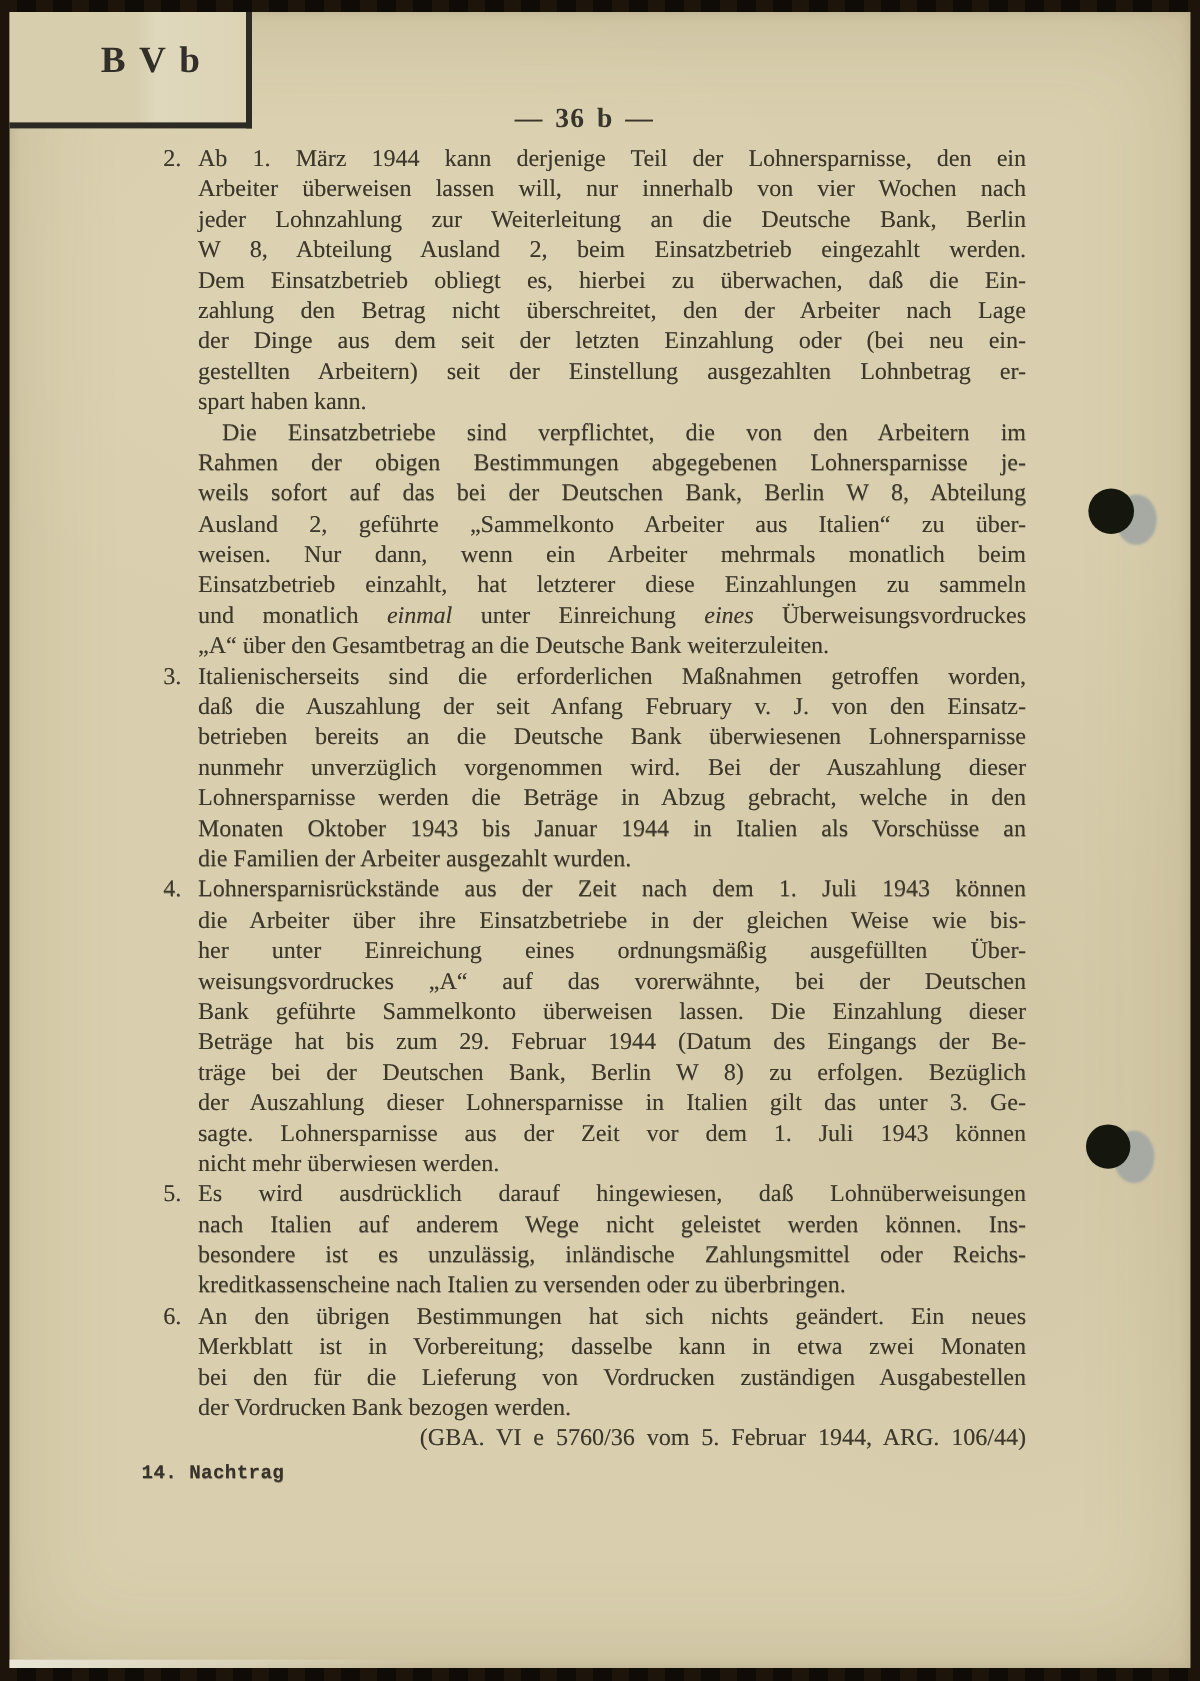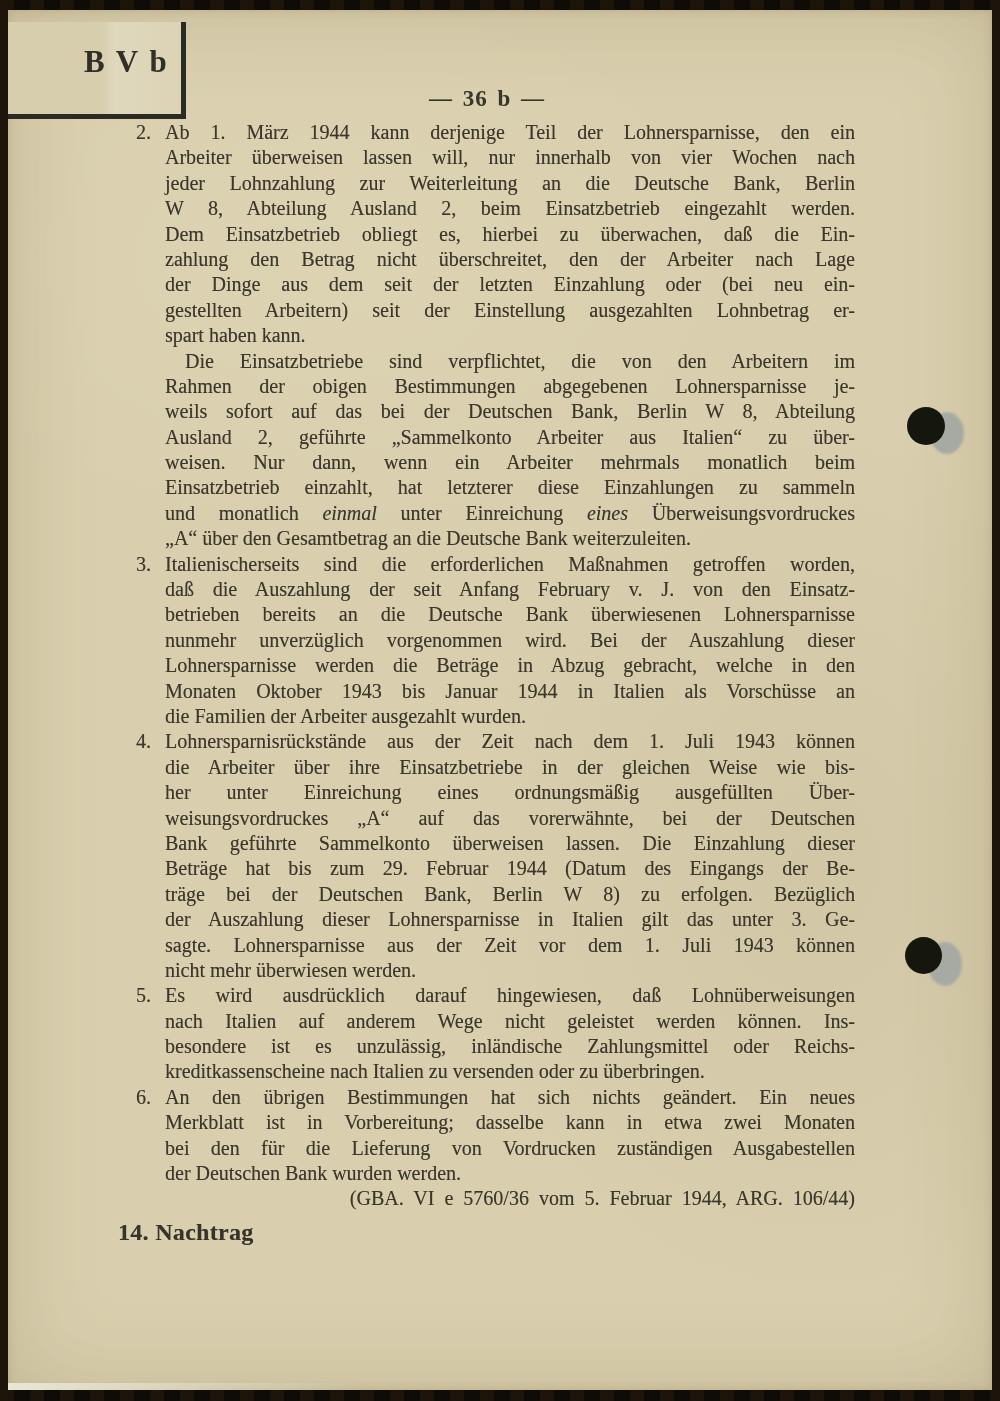--- a/index.html
+++ b/index.html
@@ -38,26 +38,27 @@
     position: absolute;
     left: 0;
     bottom: 0;
     width: 355px;
     height: 7px;
     background: linear-gradient(to right, #e9e6d6, rgba(233,230,214,0));
   }
   .corner-box {
     position: absolute;
     left: 0;
-    top: 12px;
+    top: 0;
     width: 173px;
     height: 92px;
     border-right: 5px solid #2c2a25;
     border-bottom: 5px solid #2c2a25;
     background: linear-gradient(90deg, #d7ceae 0%, #d7ceae 54%, #e0d8bd 62%, #dcd3b5 100%);
+    padding-left: 24px;
   }
   .corner-label {
     position: absolute;
     left: 76px;
     top: 24px;
     font-weight: bold;
     font-size: 31px;
     line-height: 31px;
     letter-spacing: 2px;
     color: #322f28;
@@ -100,23 +101,23 @@
   .citation-line {
     margin-left: -28px;
     height: 25.4px;
     line-height: 25.4px;
     word-spacing: 5px;
     text-align: right;
   }
   .footer-label {
     margin-left: -47px;
     margin-top: 7px;
-    font-family: Liberation Serif, serif;
+    font-family: Liberation Mono, monospace;
     font-weight: bold;
-    font-size: 24px;
+    font-size: 16px;
     letter-spacing: 0.3px;
     color: #37322a;
   }
   .hole-shadow {
     position: absolute;
     border-radius: 50%;
     background: #a7aaa3;
     filter: blur(1px);
   }
   .hole-dot {
@@ -193,21 +194,21 @@
           <div class="line"><span>Es wird ausdrücklich darauf hingewiesen, daß Lohnüberweisungen</span></div>
           <div class="line"><span>nach Italien auf anderem Wege nicht geleistet werden können. Ins-</span></div>
           <div class="line"><span>besondere ist es unzulässig, inländische Zahlungsmittel oder Reichs-</span></div>
           <div class="line last"><span>kreditkassenscheine nach Italien zu versenden oder zu überbringen.</span></div>
         </div>
         <div class="para">
           <span class="num">6.</span>
           <div class="line"><span>An den übrigen Bestimmungen hat sich nichts geändert. Ein neues</span></div>
           <div class="line"><span>Merkblatt ist in Vorbereitung; dasselbe kann in etwa zwei Monaten</span></div>
           <div class="line"><span>bei den für die Lieferung von Vordrucken zuständigen Ausgabestellen</span></div>
-          <div class="line last"><span>der Deutschen Bank wurden werden.</span></div>
+          <div class="line last"><span>der Vordrucken Bank bezogen werden.</span></div>
         </div>
         <div class="citation-line">(GBA. VI e 5760/36 vom 5. Februar 1944, ARG. 106/44)</div>
         <div class="footer-label">14. Nachtrag</div>
       </div>
 
     <div class="hole-shadow top"></div>
     <div class="hole-dot top"></div>
     <div class="hole-shadow bot"></div>
     <div class="hole-dot bot"></div>
 

